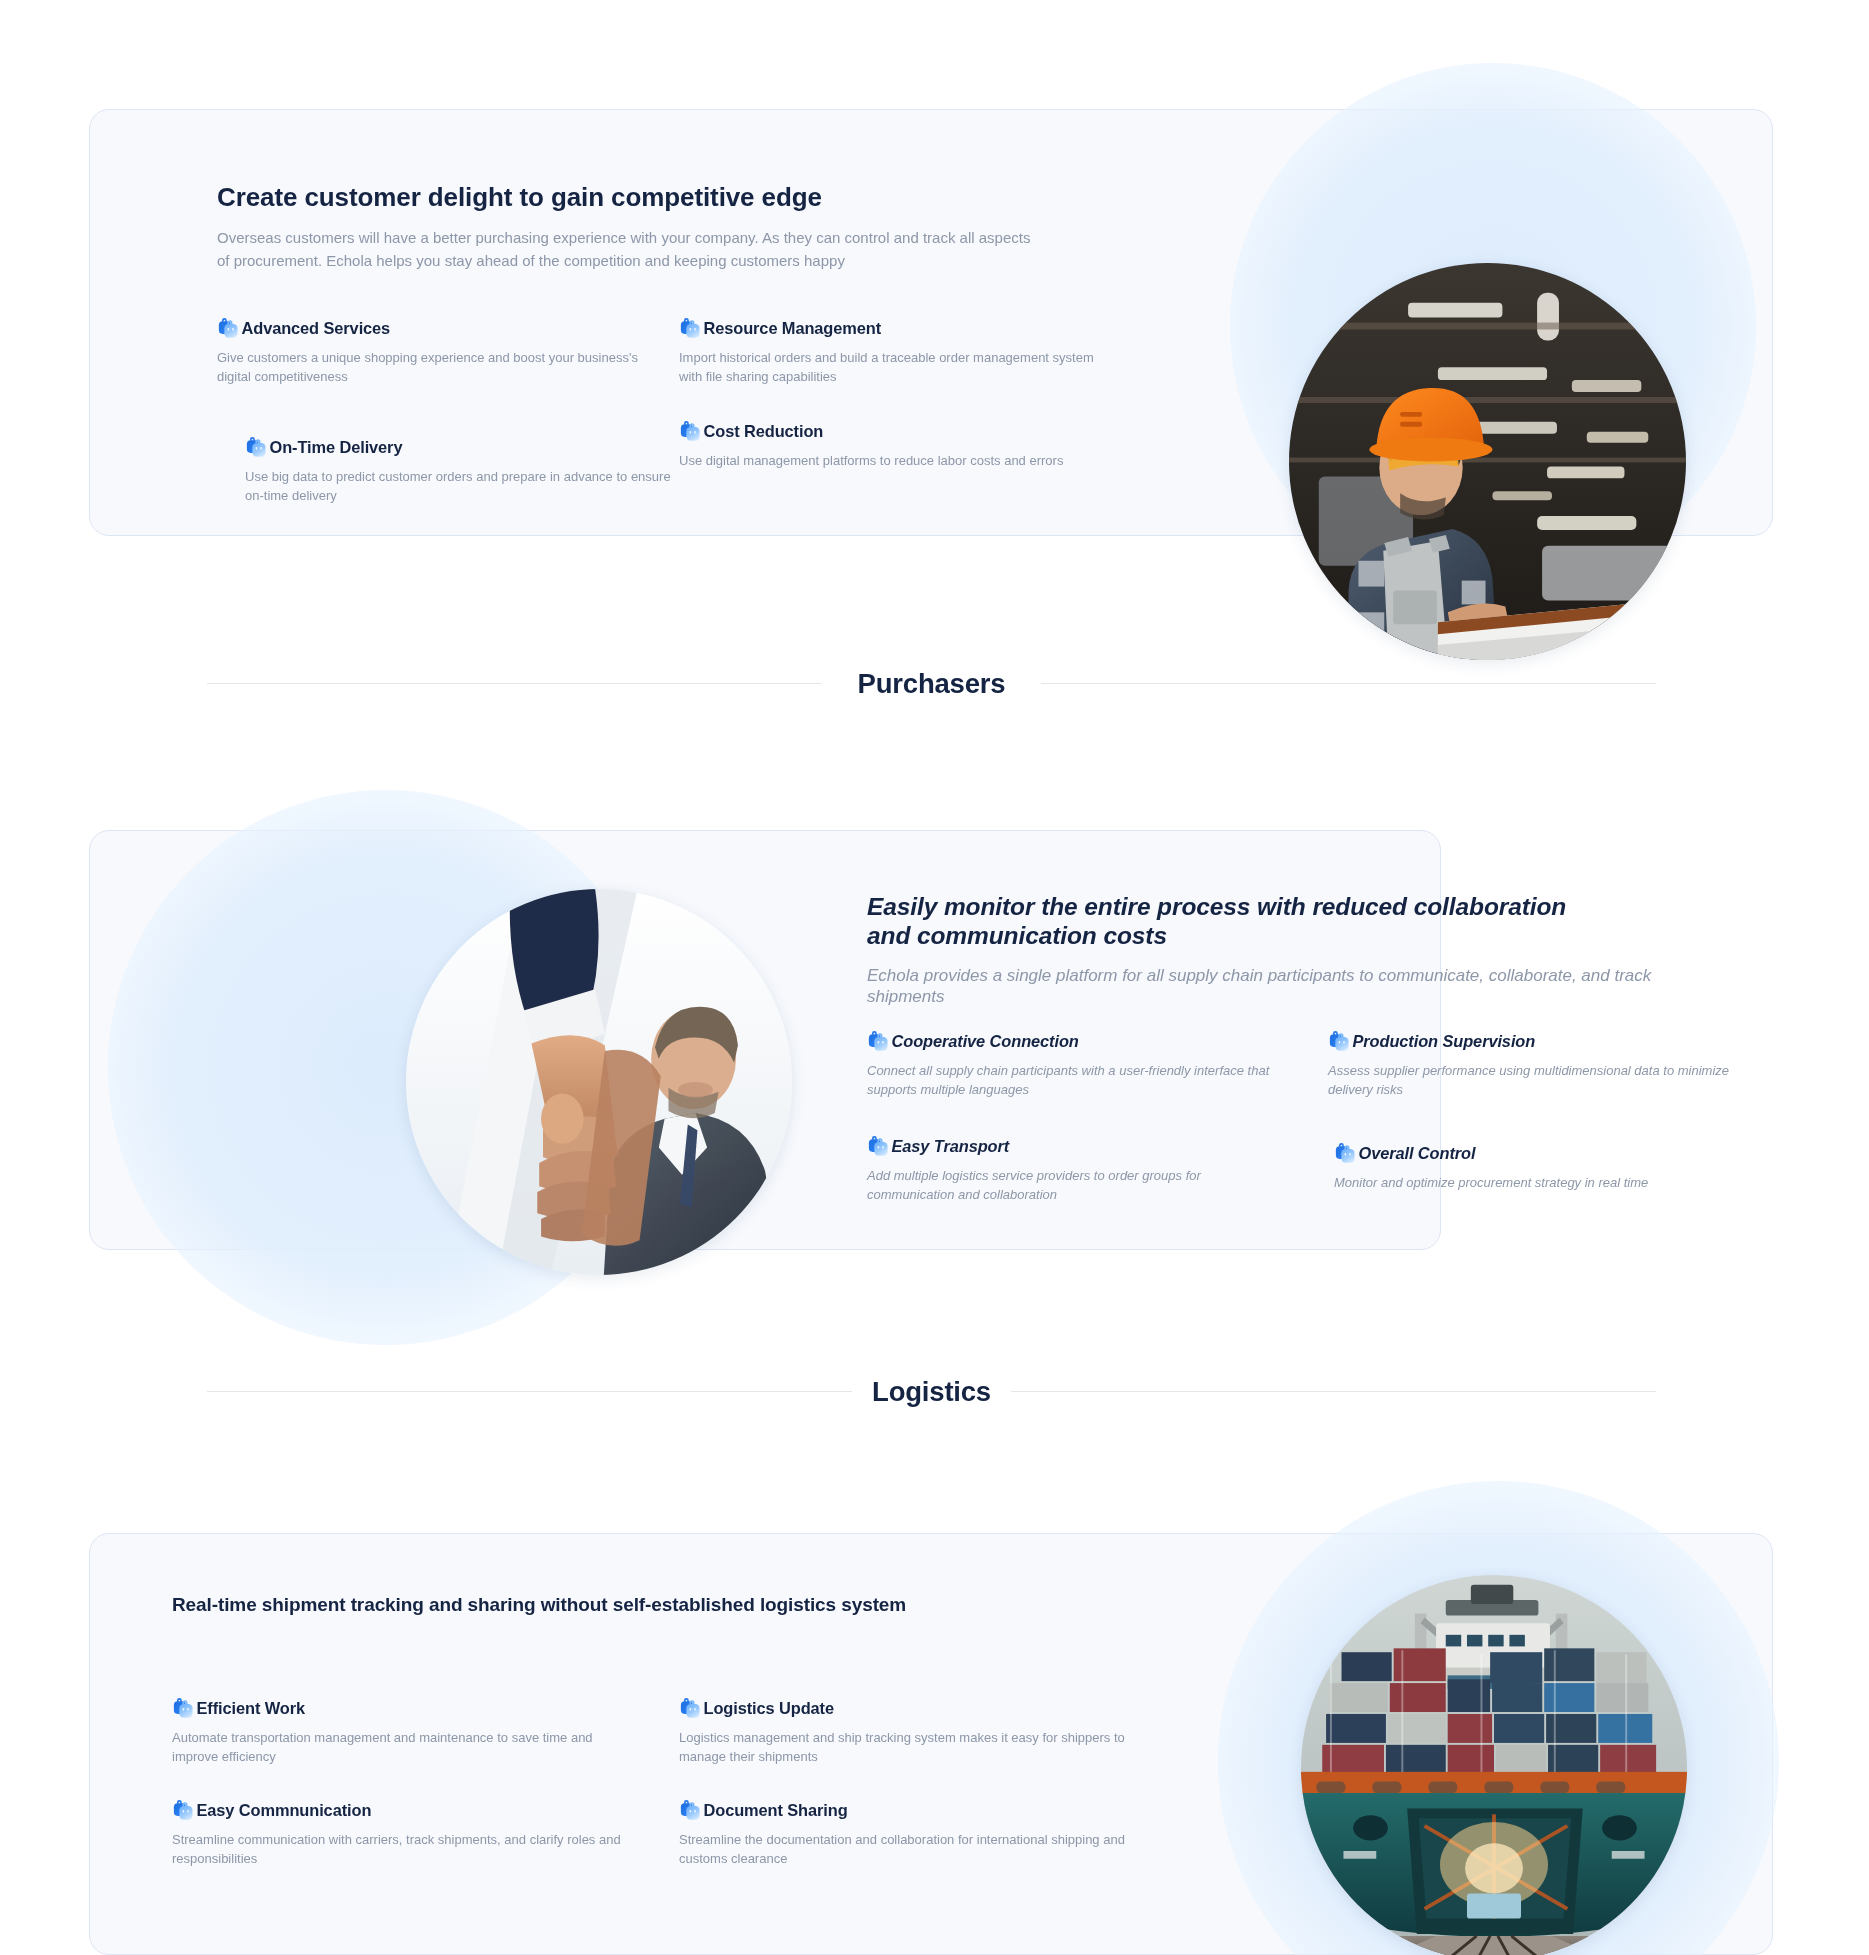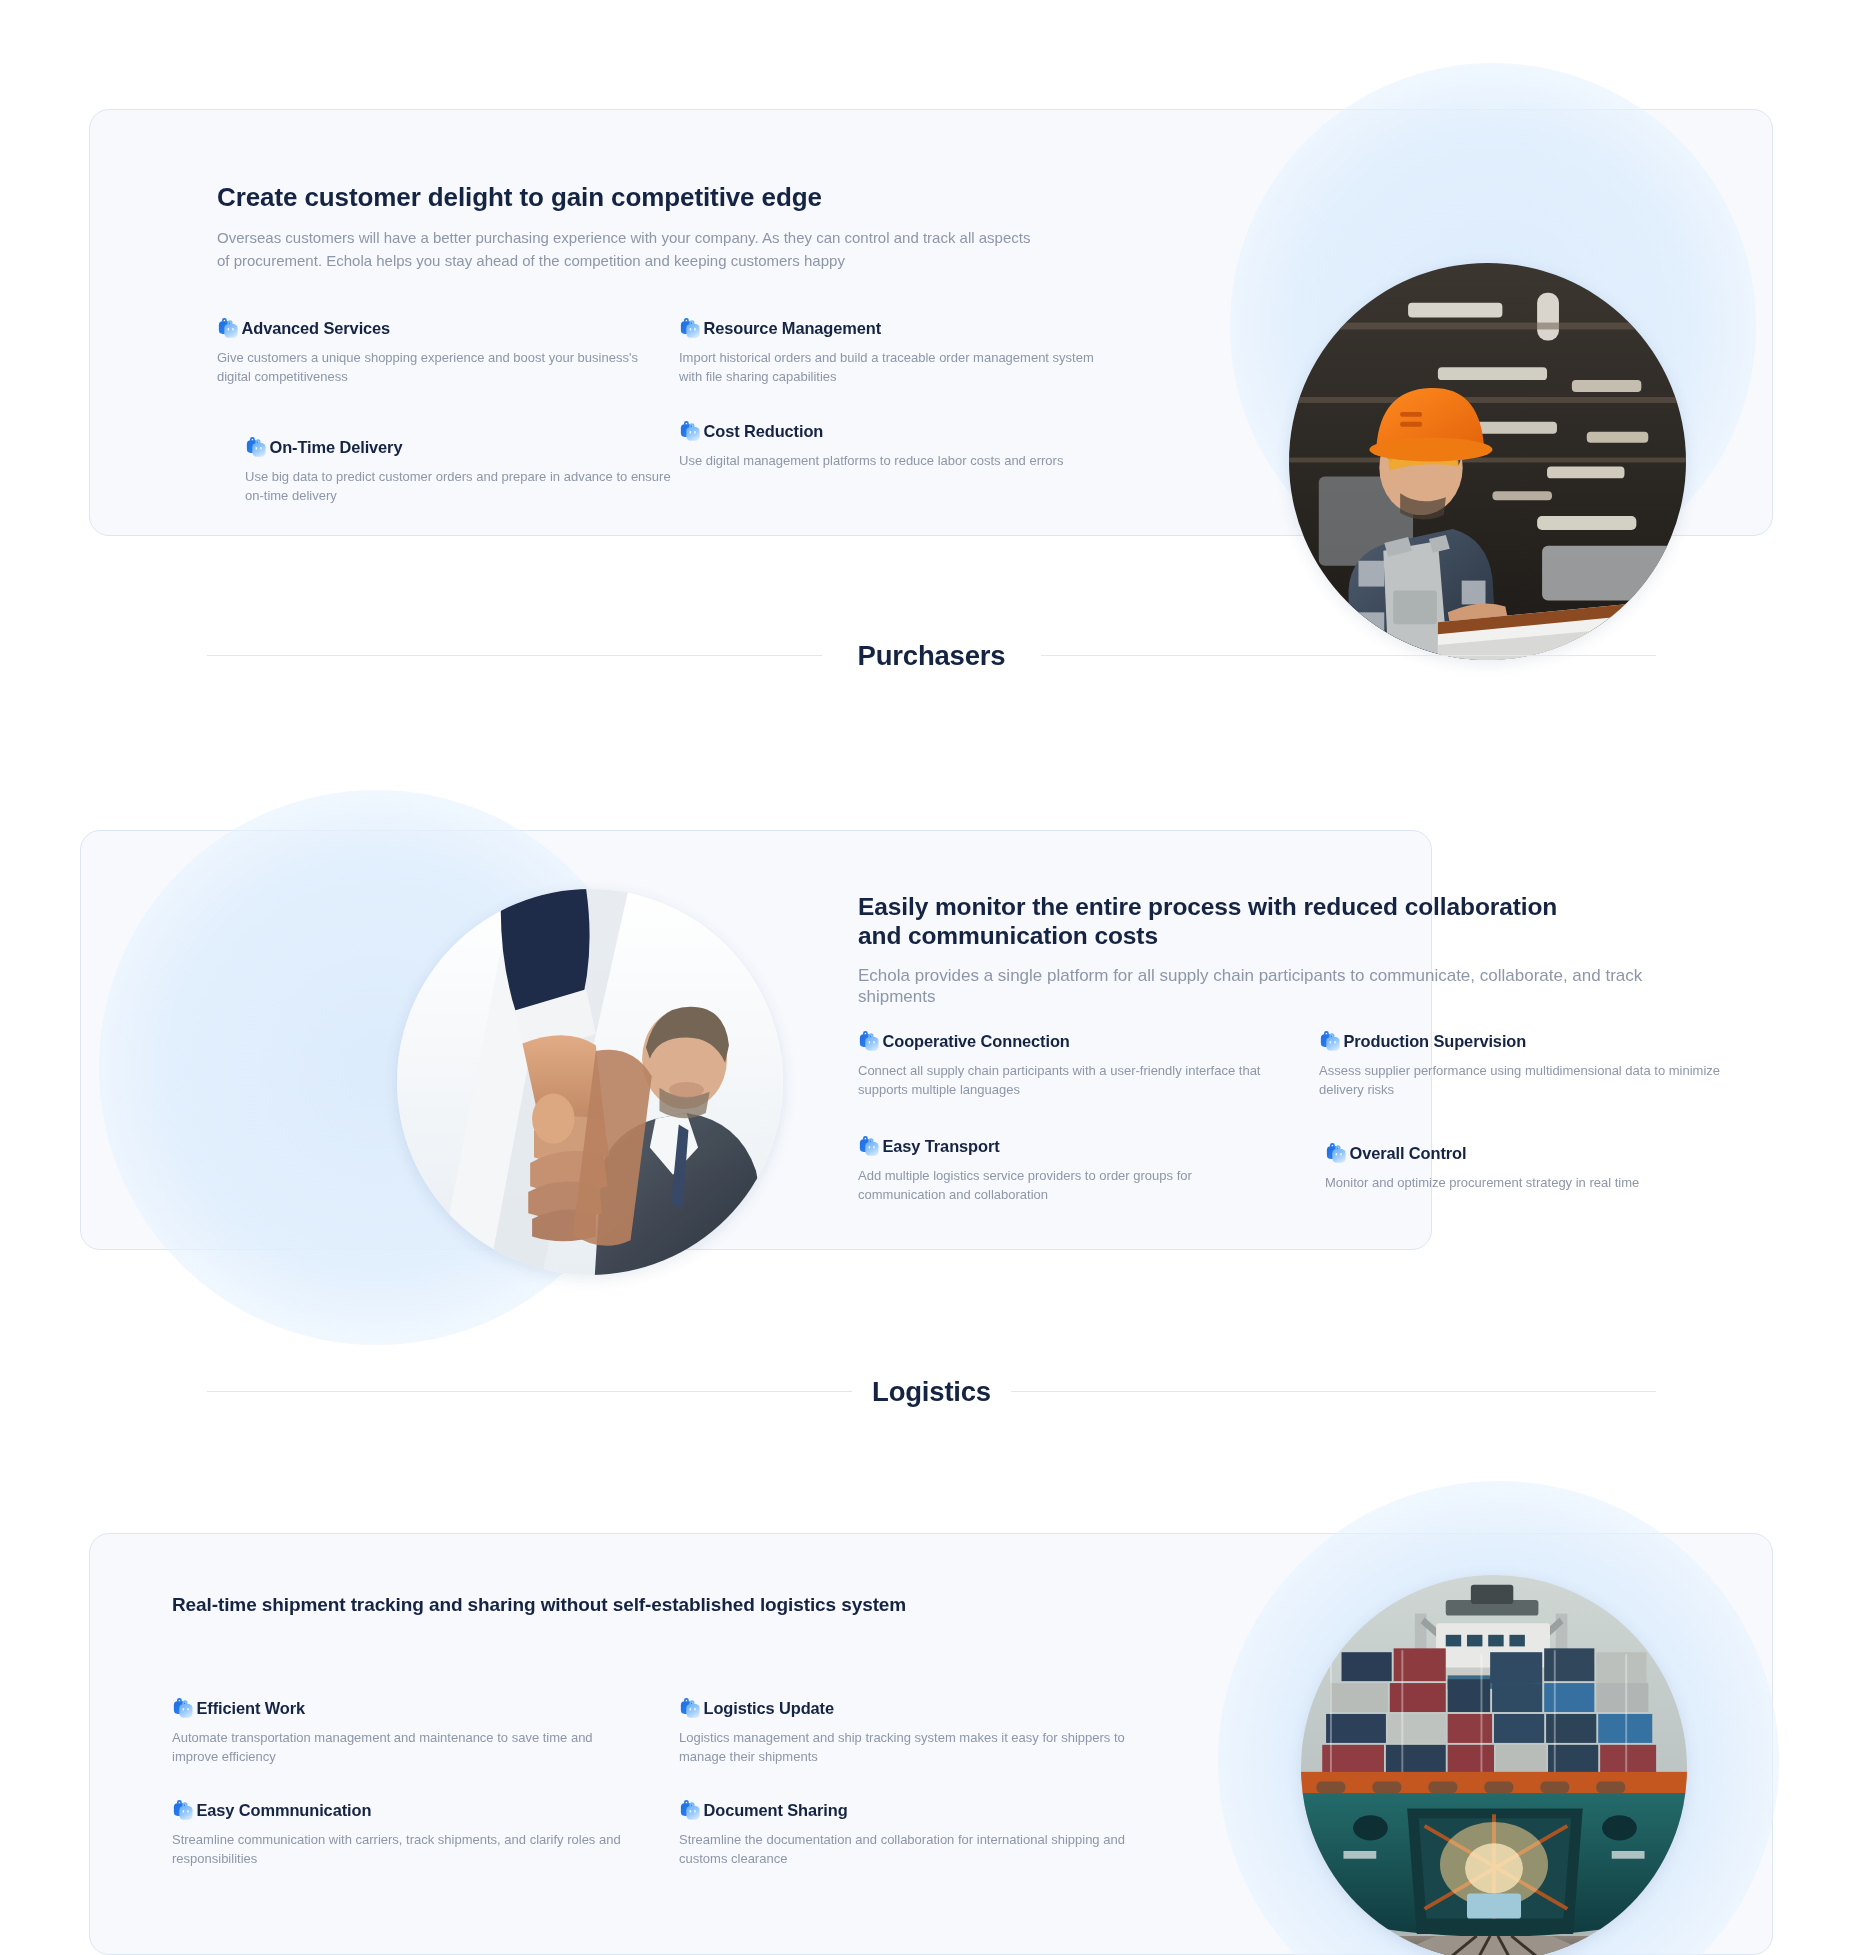--- a/index.html
+++ b/index.html
@@ -119,26 +119,26 @@
                   transform: translate(0,-16px); }
   #c1title { left: 127px; top: 48px; font-size: 26px; line-height: 35px; }
   #c1sub   { left: 127px; top: 101px; width: 830px;
              font-size: 15px; line-height: 23.4px; }
   #c1f1 { left: 127px;  top: 206px; width: 432px; }
   #c1f2 { left: 589px; top: 206px; width: 432px; }
   #c1f3 { left: 127px;  top: 325px; width: 432px; margin-left: 28px; }
   #c1f4 { left: 589px; top: 309px; width: 432px; }
 
   
-  #sec1 { left: 207px; top: 629px; width: 1449px; height: 53px; gap: 16px; }
+  #sec1 { left: 207px; top: 657px; width: 1449px; height: 53px; gap: 16px; }
   #sec2 { left: 207px; top: 1365px; width: 1449px; height: 53px; }
   #sec1 .sec-label, #sec2 .sec-label { font-size: 27.5px; line-height: 53px; }
 
   
-  #card2 { left: 80px; top: 830px; width: 1352px; height: 420px; }
+  #card2 { left: 89px; top: 830px; width: 1352px; height: 420px; font-style: italic; }
   #card2 .glow  { left: 17.5px;  top: -41px; width: 555px; height: 555px; }
   #card2 .photo { left: 316px; top: 58px; width: 386px; height: 386px; }
   #c2title { left: 777px; top: 41px; width: 736px;
              font-size: 24.5px; line-height: 29px; }
   #c2sub   { left: 777px; top: 117px; width: 830px;
              font-size: 17px; line-height: 21px; }
   #c2f1 { left: 777px; top: 198px; width: 421px; }
   #c2f2 { left: 1238px; top: 198px; width: 421px; }
   #c2f3 { left: 777px; top: 303px; width: 421px; }
   #c2f4 { left: 1244px; top: 310px; width: 421px; }

